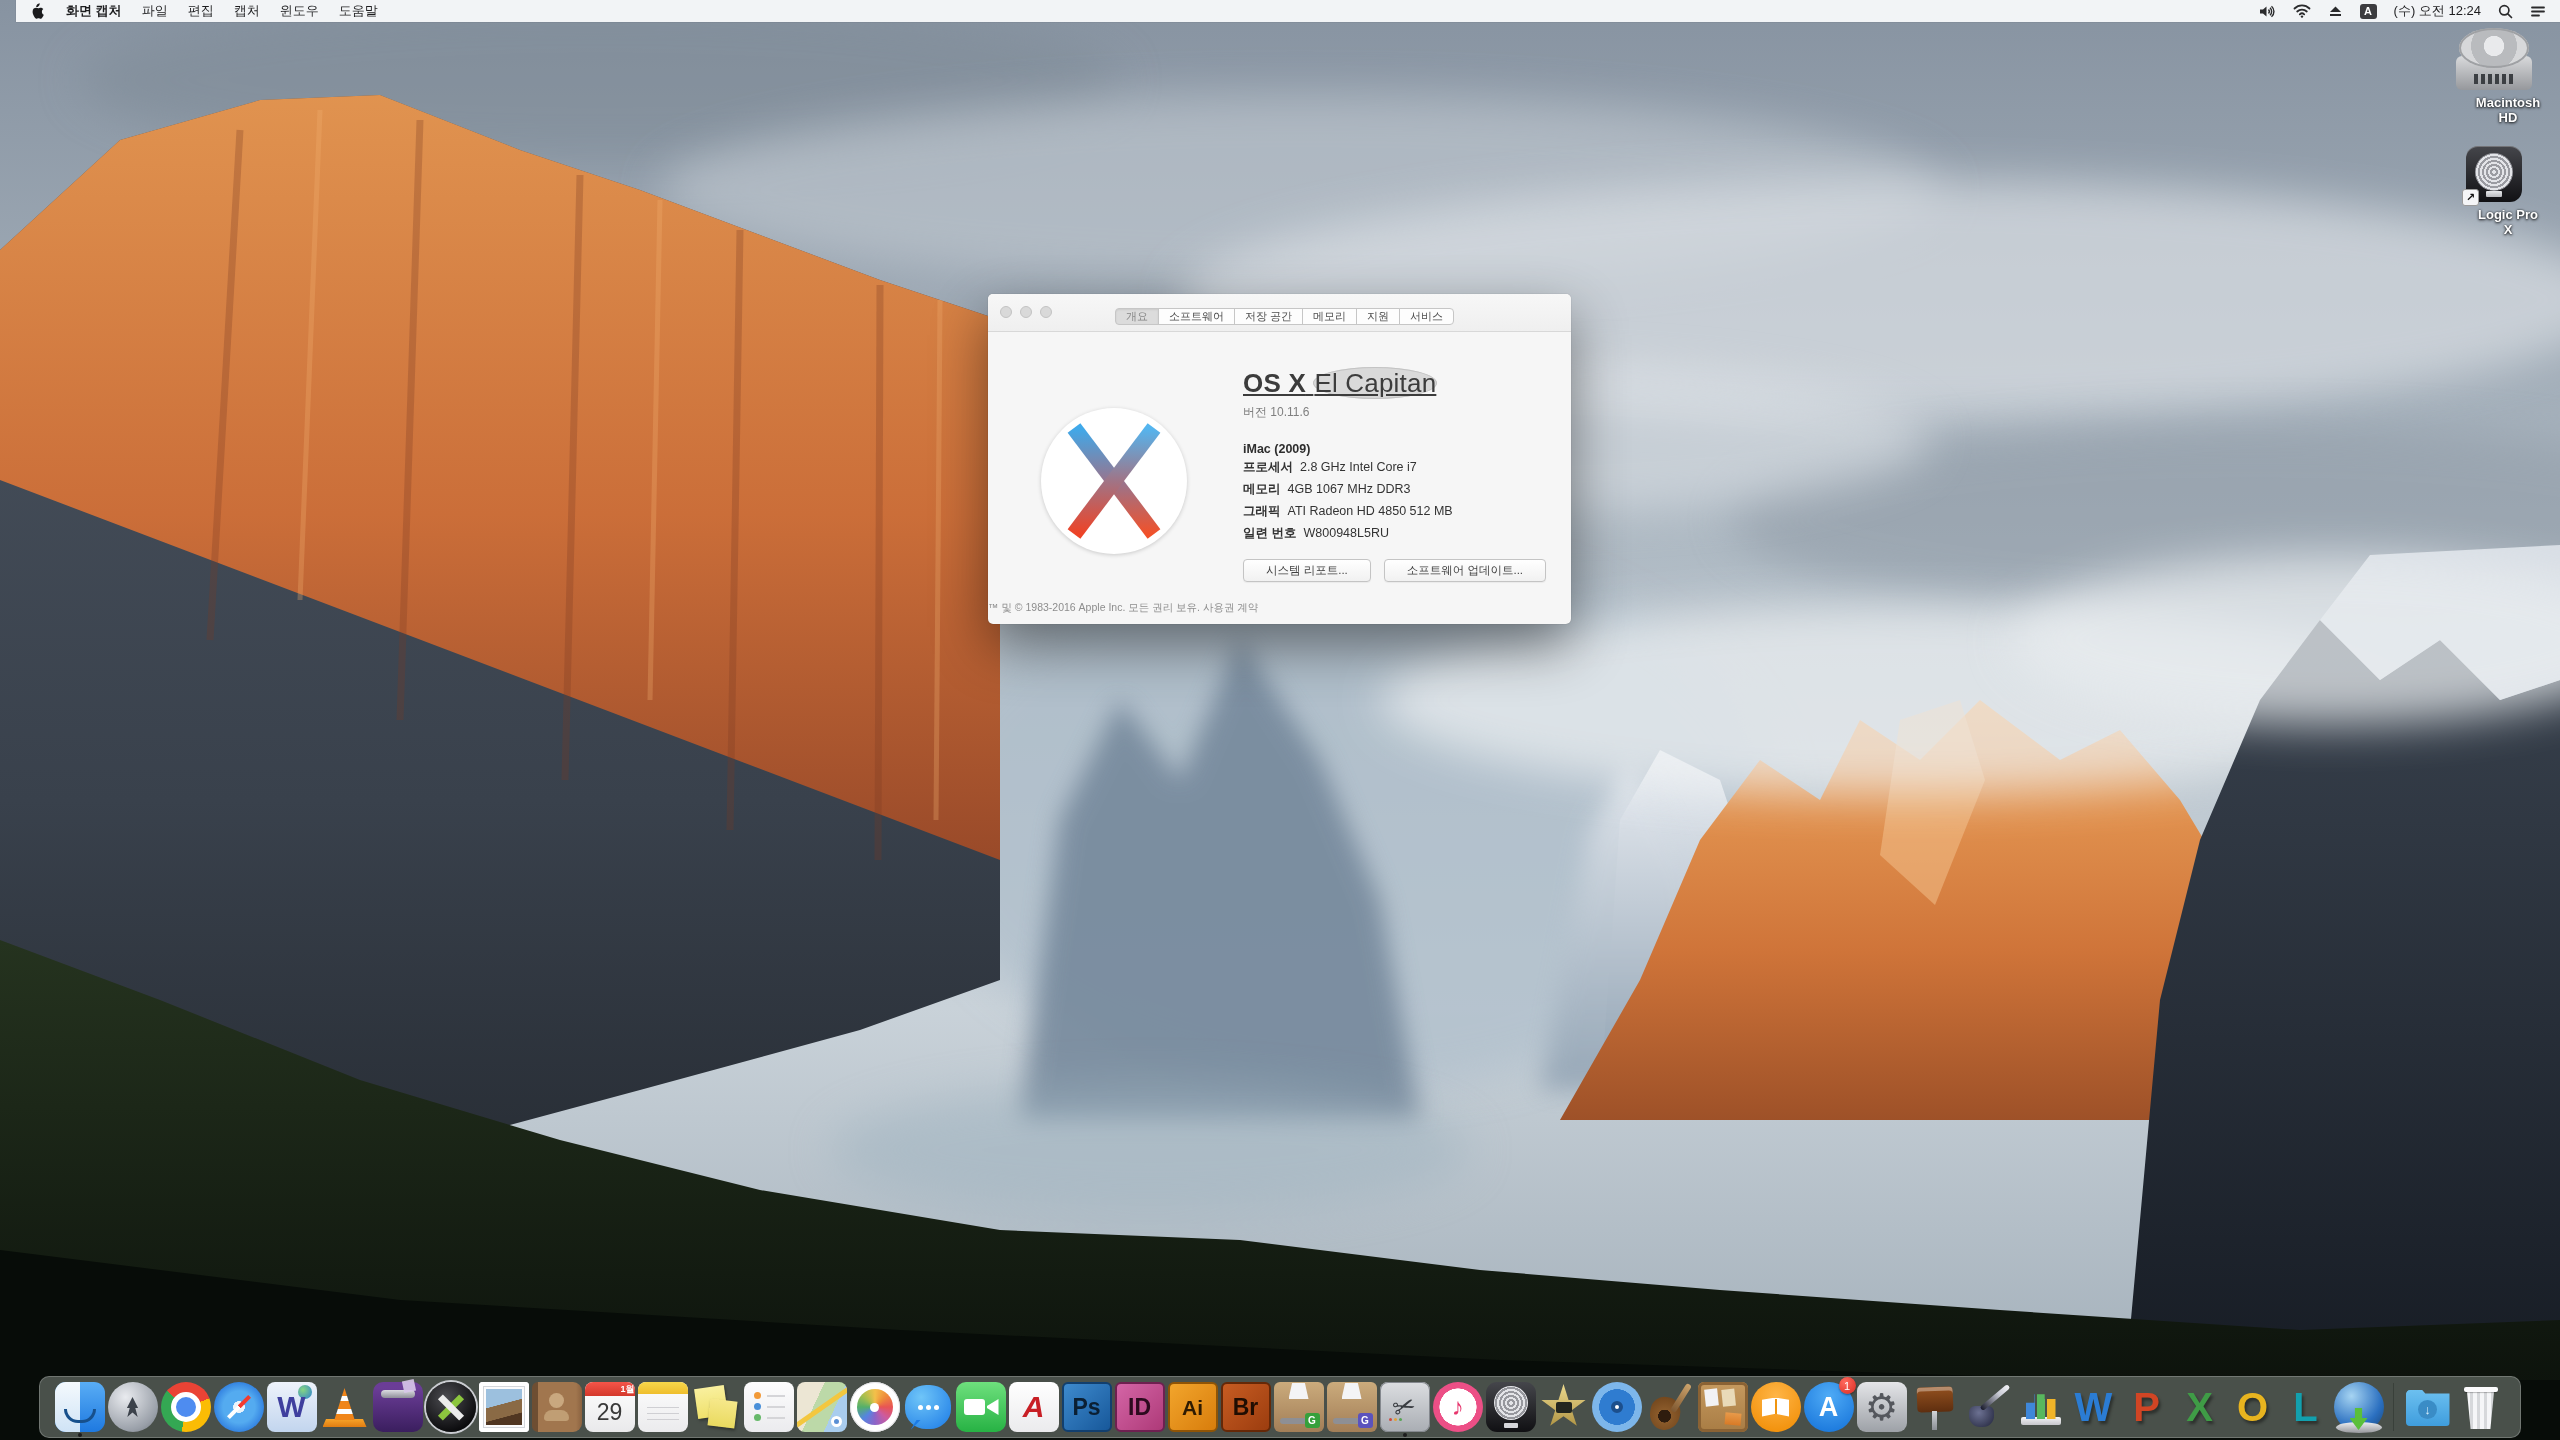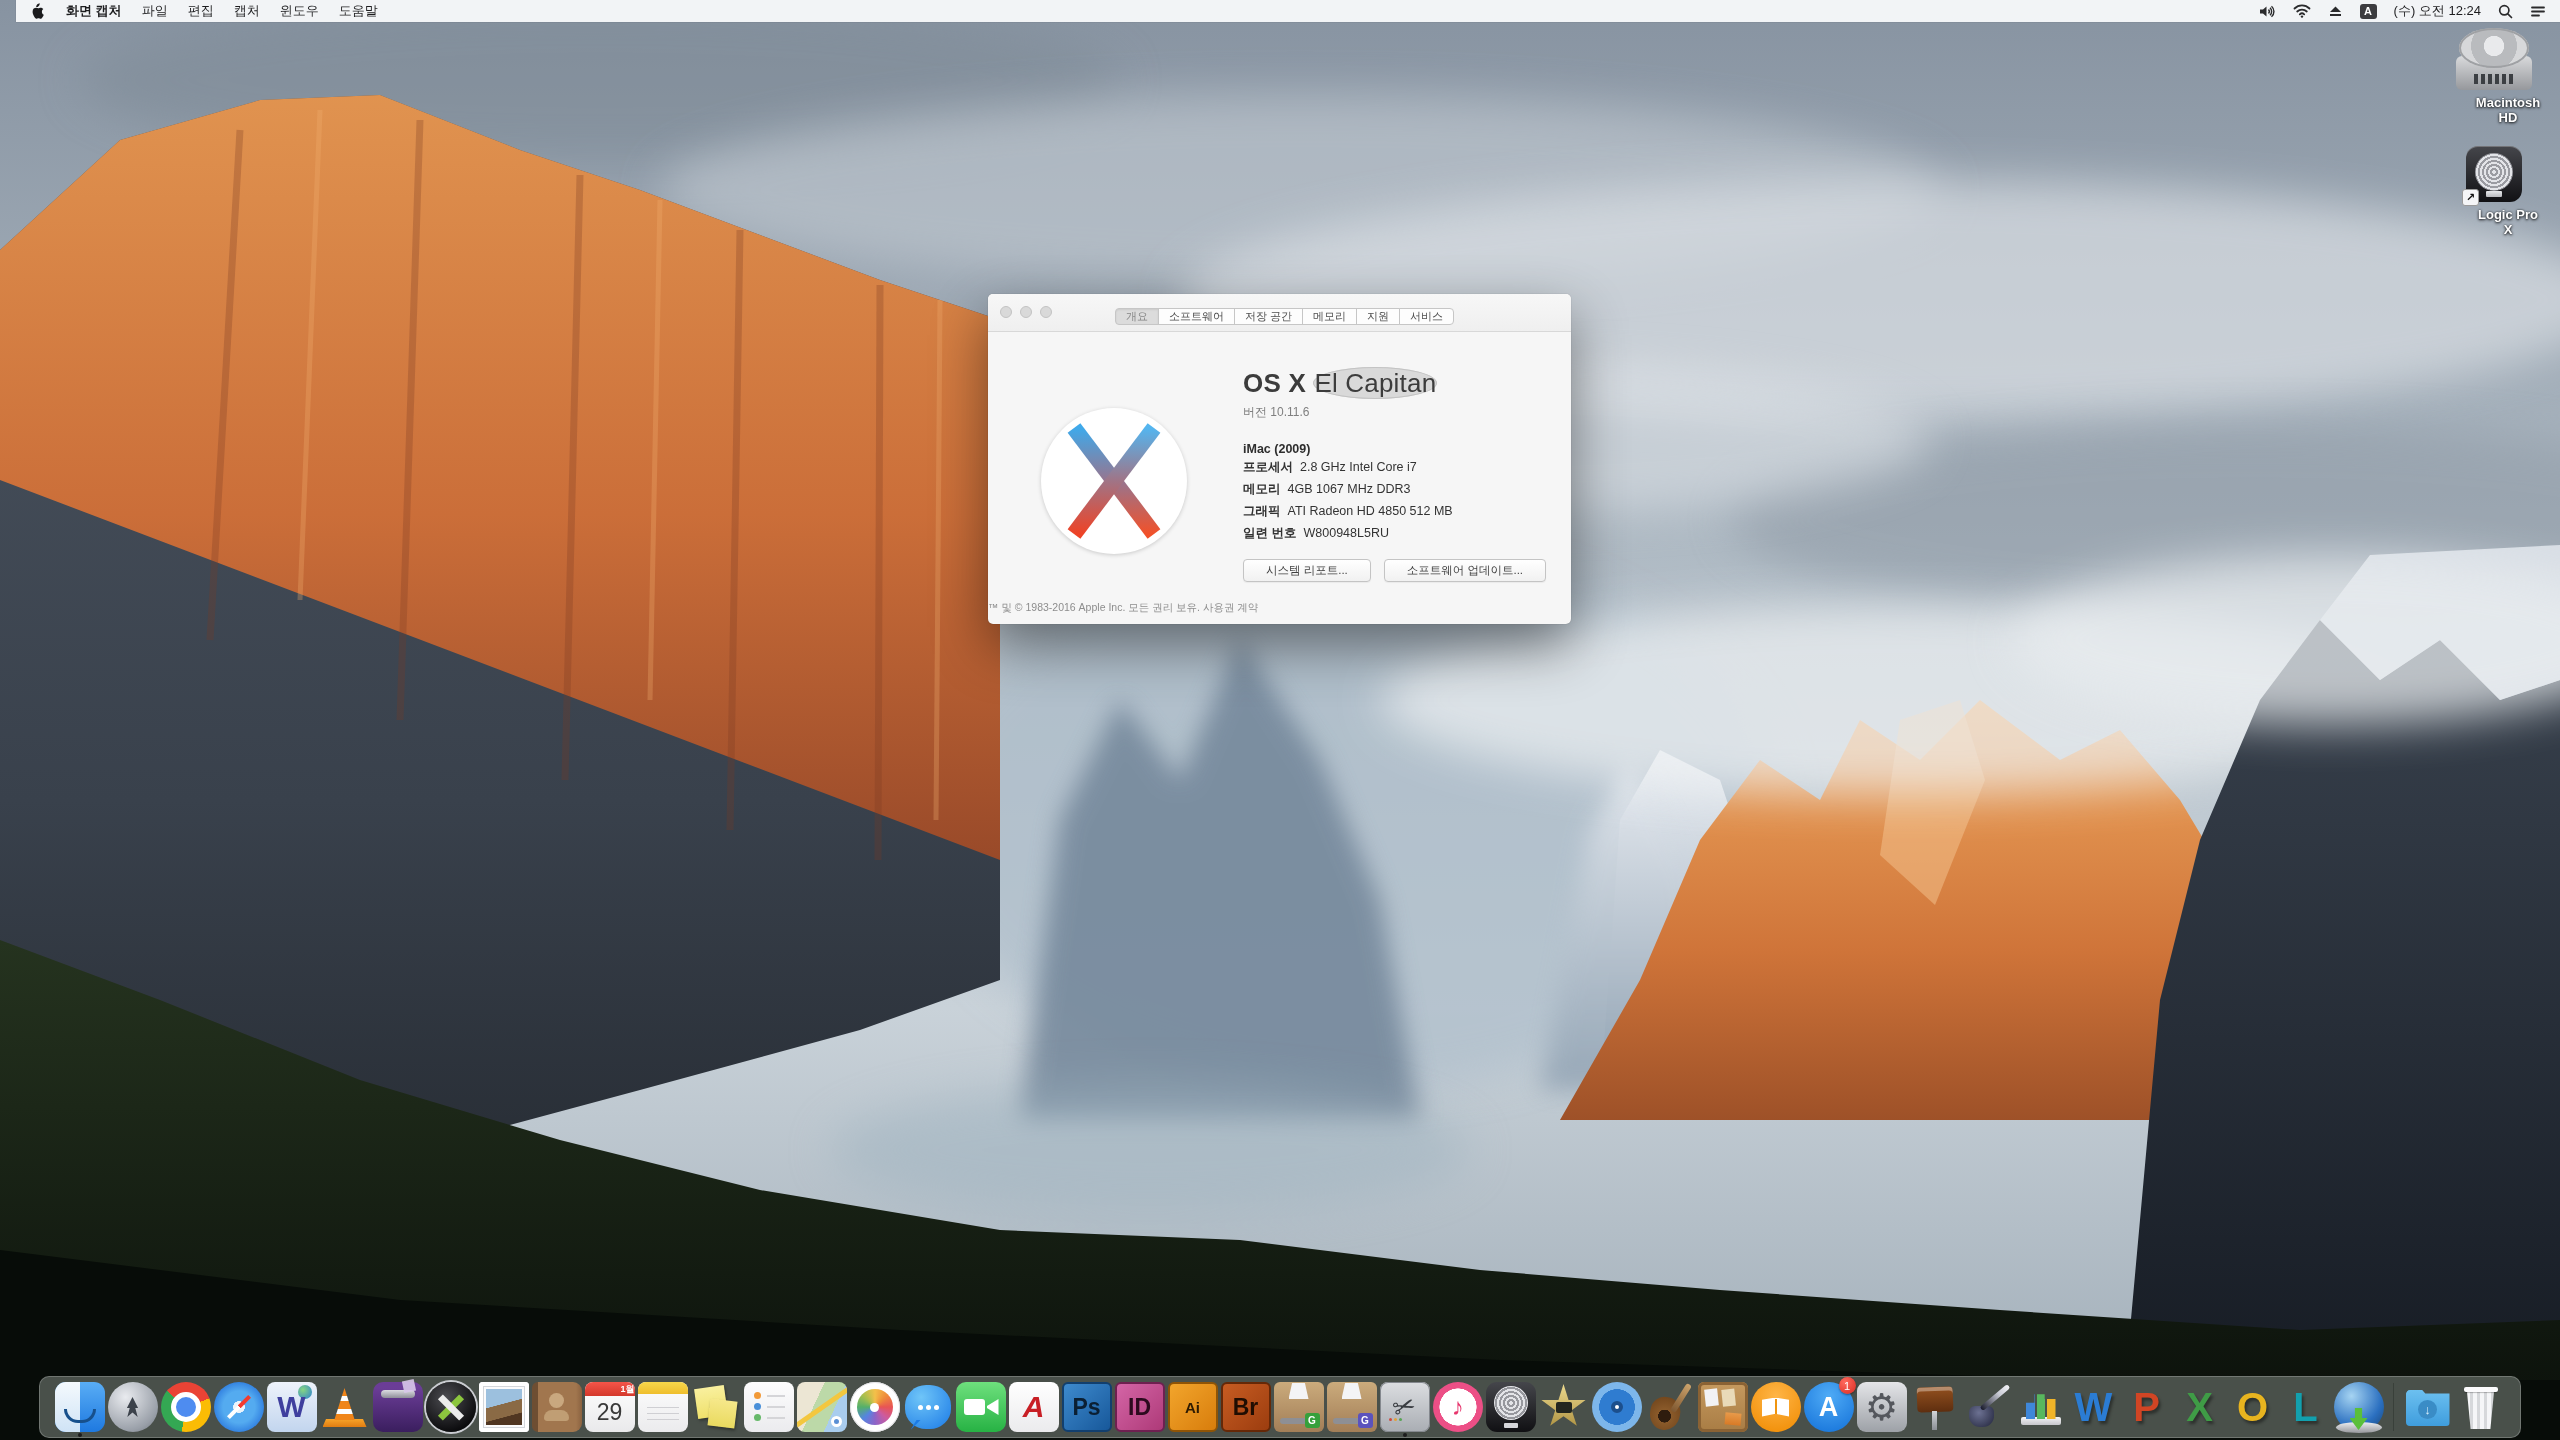--- a/index.html
+++ b/index.html
@@ -48,21 +48,21 @@
   .seg:first-child{border-radius:4px 0 0 4px;margin-left:0;}
   .seg:last-child{border-radius:0 4px 4px 0;}
   .seg.selected{background:#dcdcdc;color:#868686;box-shadow:inset 0 1px 2px rgba(0,0,0,.08);}
   .win-body{position:relative;height:292px;}
   .elcap-logo{
     position:absolute;left:53px;top:76px;width:146px;height:146px;border-radius:50%;
     background:#fff;box-shadow:0 1px 4px rgba(0,0,0,.18);
     display:flex;align-items:center;justify-content:center;
   }
   .about-text{position:absolute;left:255px;top:36px;}
-  .os-title{font-size:26px;color:#3c3c3c;letter-spacing:.2px;}
+  .os-title{font-size:26px;color:#3c3c3c;letter-spacing:.2px;text-decoration:underline;}
   .os-title .strong{font-weight:700;}
   .os-title .light{font-weight:400;}
   .os-version{font-size:12px;color:#7f7f7f;margin-top:5px;}
   .model{font-size:12.5px;font-weight:700;color:#2e2e2e;margin-top:21px;}
   .spec-row{font-size:12.5px;color:#333;line-height:22px;}
   .spec-row .lbl{font-weight:700;margin-right:7px;}
   .btn-row{margin-top:15px;display:flex;gap:13px;}
   .mac-btn{
     font-size:11.5px;color:#3f3f3f;background:linear-gradient(#ffffff,#f1f1f1);
     border:1px solid #c4c4c4;border-radius:4px;padding:3px 22px;white-space:nowrap;
@@ -180,21 +180,21 @@
   .ic-facetime::after{width:12px;height:16px;background:#fff;right:7px;
     clip-path:polygon(0 45%,100% 0,100% 100%,0 55%);}
   .ic-acrobat{border-radius:8px;background:linear-gradient(#ffffff,#ebebed);}
   .ic-acrobat .glyph{color:#c81f25;font-size:30px;font-weight:700;font-style:italic;}
   .ic-photoshop,.ic-indesign,.ic-illustrator,.ic-bridge{border-radius:6px;box-sizing:border-box;}
   .ic-photoshop{background:linear-gradient(135deg,#3e8ace,#17589a);border:2px solid #123f6e;}
   .ic-photoshop .glyph{color:#0b1f33;font-size:23px;font-weight:700;}
   .ic-indesign{background:linear-gradient(135deg,#d465a6,#ae3a78);border:2px solid #6e2050;}
   .ic-indesign .glyph{color:#2c0a1e;font-size:23px;font-weight:700;}
   .ic-illustrator{background:linear-gradient(135deg,#f2a52c,#d87d0c);border:2px solid #8f5406;}
-  .ic-illustrator .glyph{color:#2e1b02;font-size:15px;font-weight:700;}
+  .ic-illustrator .glyph{color:#2e1b02;font-size:21px;font-weight:700;}
   .ic-bridge{background:linear-gradient(135deg,#c75c22,#9c3d0f);border:2px solid #652807;}
   .ic-bridge .glyph{color:#1f0d02;font-size:23px;font-weight:700;}
   .ic-stuffit-green,.ic-stuffit-purple{border-radius:6px;background:linear-gradient(#cbab7c,#a27e57);}
   .ic-stuffit-green::before,.ic-stuffit-purple::before{width:20px;height:16px;background:#f4f4f6;top:1px;
     clip-path:polygon(0 100%,18% 0,82% 0,100% 100%);}
   .ic-stuffit-green::after,.ic-stuffit-purple::after{width:38px;height:6px;border-radius:3px;background:#8e8f94;bottom:8px;left:6px;}
   .ic-stuffit-green .glyph,.ic-stuffit-purple .glyph{position:absolute;bottom:4px;right:4px;width:15px;height:15px;
     border-radius:3px;color:#fff;font-size:10px;font-weight:700;display:flex;align-items:center;justify-content:center;}
   .ic-stuffit-green .glyph{background:#36a03b;}
   .ic-stuffit-purple .glyph{background:#5b52bd;}

